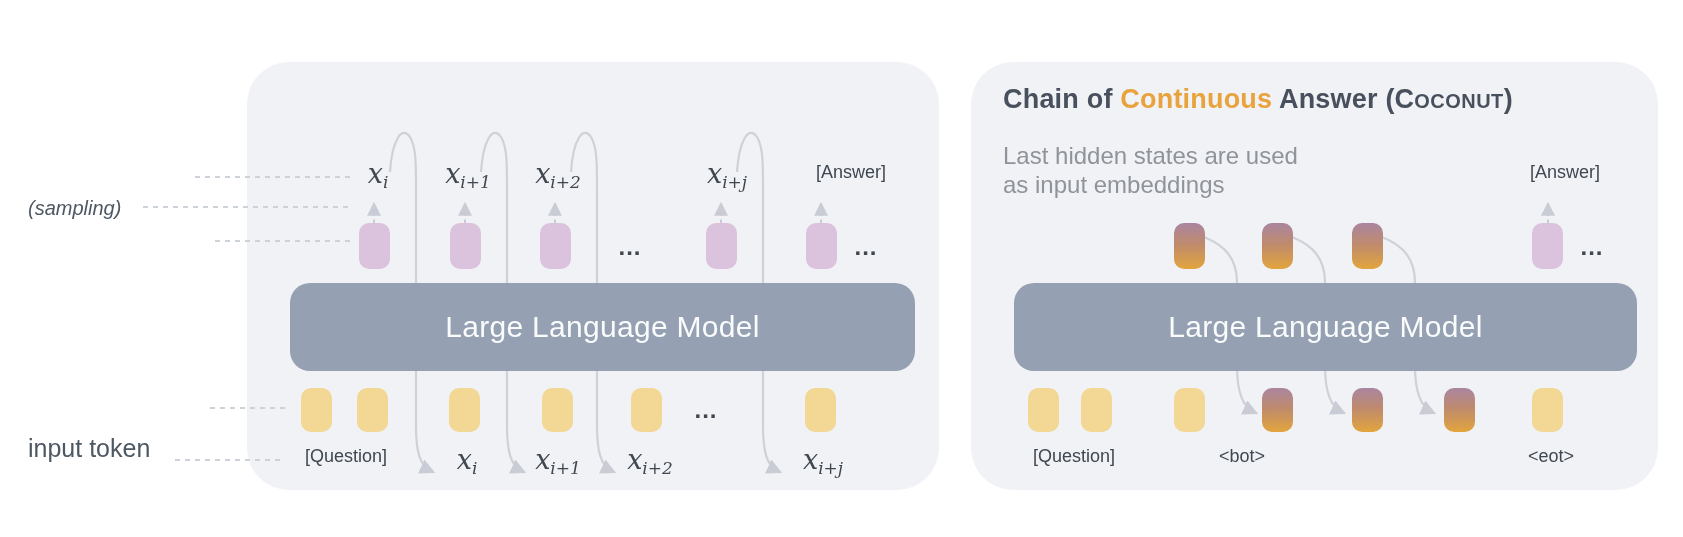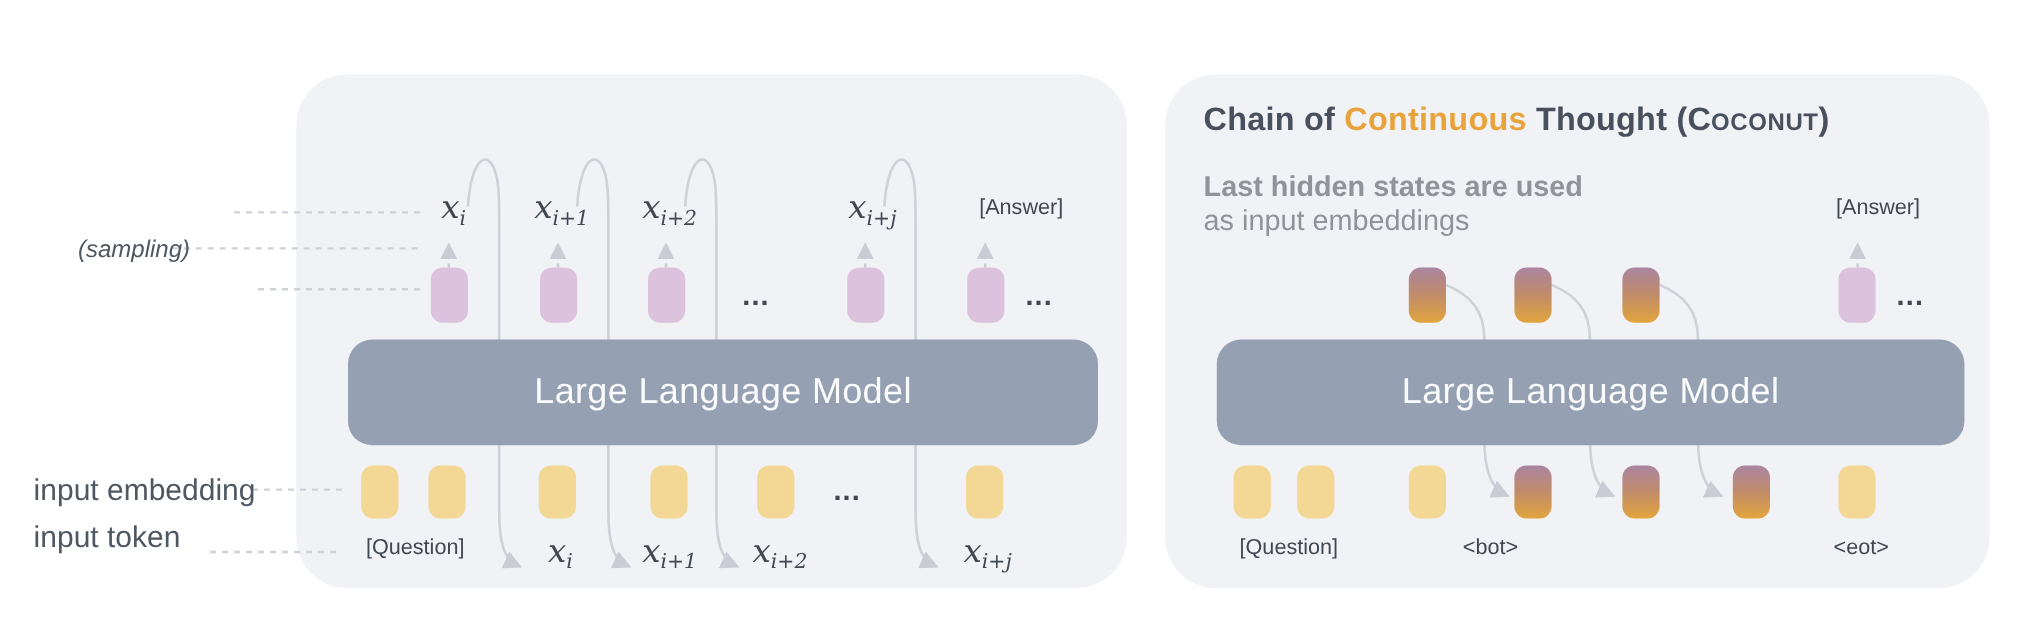--- a/index.html
+++ b/index.html
@@ -78,22 +78,21 @@
       <path class="wire" d="M1204 237 C1226 246 1237 259 1237 283 L1237 366 C1237 393 1243 407 1254 412" marker-end="url(#ah)"></path>
       <path class="wire" d="M1292 237 C1314 246 1325 259 1325 283 L1325 366 C1325 393 1331 407 1342 412" marker-end="url(#ah)"></path>
       <path class="wire" d="M1382 237 C1404 246 1415 259 1415 283 L1415 366 C1415 393 1421 407 1432 412" marker-end="url(#ah)"></path>
     </g>
   </svg>
 
   <div class="panel" id="left-panel"></div>
   <div class="panel" id="right-panel"></div>
 
 
-  <div class="abs row-label small" style="left:28px;top:197px;margin-left:37px;">(sampling)</div>
-  <div class="abs row-label" style="left:28px;top:395px;">input embedding</div>
+  <div class="abs row-label small" style="left:28px;top:197px;">(sampling)</div>
   <div class="abs row-label" style="left:28px;top:434px;">input token</div>
 
   <span class="math" style="left:378px;top:158px;"><i>x</i><sub>i</sub></span>
   <span class="math" style="left:468px;top:158px;"><i>x</i><sub>i+1</sub></span>
   <span class="math" style="left:558px;top:158px;"><i>x</i><sub>i+2</sub></span>
   <span class="math" style="left:727px;top:158px;"><i>x</i><sub>i+j</sub></span>
   <span class="tok" style="left:851px;top:162px;">[Answer]</span>
 
   <div class="chip pink top-row" style="left:359px;"></div>
   <div class="chip pink top-row" style="left:450px;"></div>
@@ -115,25 +114,25 @@
   <div class="chip yellow bottom-row" style="left:805px;"></div>
   <span class="dots" style="left:706px;top:396px;">...</span>
 
   <span class="tok" style="left:346px;top:446px;">[Question]</span>
   <span class="math" style="left:467px;top:444px;"><i>x</i><sub>i</sub></span>
   <span class="math" style="left:558px;top:444px;"><i>x</i><sub>i+1</sub></span>
   <span class="math" style="left:650px;top:444px;"><i>x</i><sub>i+2</sub></span>
   <span class="math" style="left:823px;top:444px;"><i>x</i><sub>i+j</sub></span>
 
   <div class="abs panel-title" style="left:1003px;top:84px;">
-    <span>Chain of </span><span class="accent">Continuous</span><span> Thought (</span><span>C</span><span class="sc-rest">OCONUT</span><span>)</span>
+    <span>Chain of </span><span class="accent">Continuous</span><span> Answer (</span><span>C</span><span class="sc-rest">OCONUT</span><span>)</span>
   </div>
 
   <div class="abs subtitle" style="left:1003px;top:141px;">
-    <span style="display:block;font-weight:bold;">Last hidden states are used</span>
+    <span style="display:block;">Last hidden states are used</span>
     <span style="display:block;">as input embeddings</span>
   </div>
 
   <div class="chip grad top-row" style="left:1174px;"></div>
   <div class="chip grad top-row" style="left:1262px;"></div>
   <div class="chip grad top-row" style="left:1352px;"></div>
   <div class="chip pink top-row" style="left:1532px;"></div>
   <span class="tok" style="left:1565px;top:162px;">[Answer]</span>
   <span class="dots" style="left:1592px;top:233px;">...</span>
 

